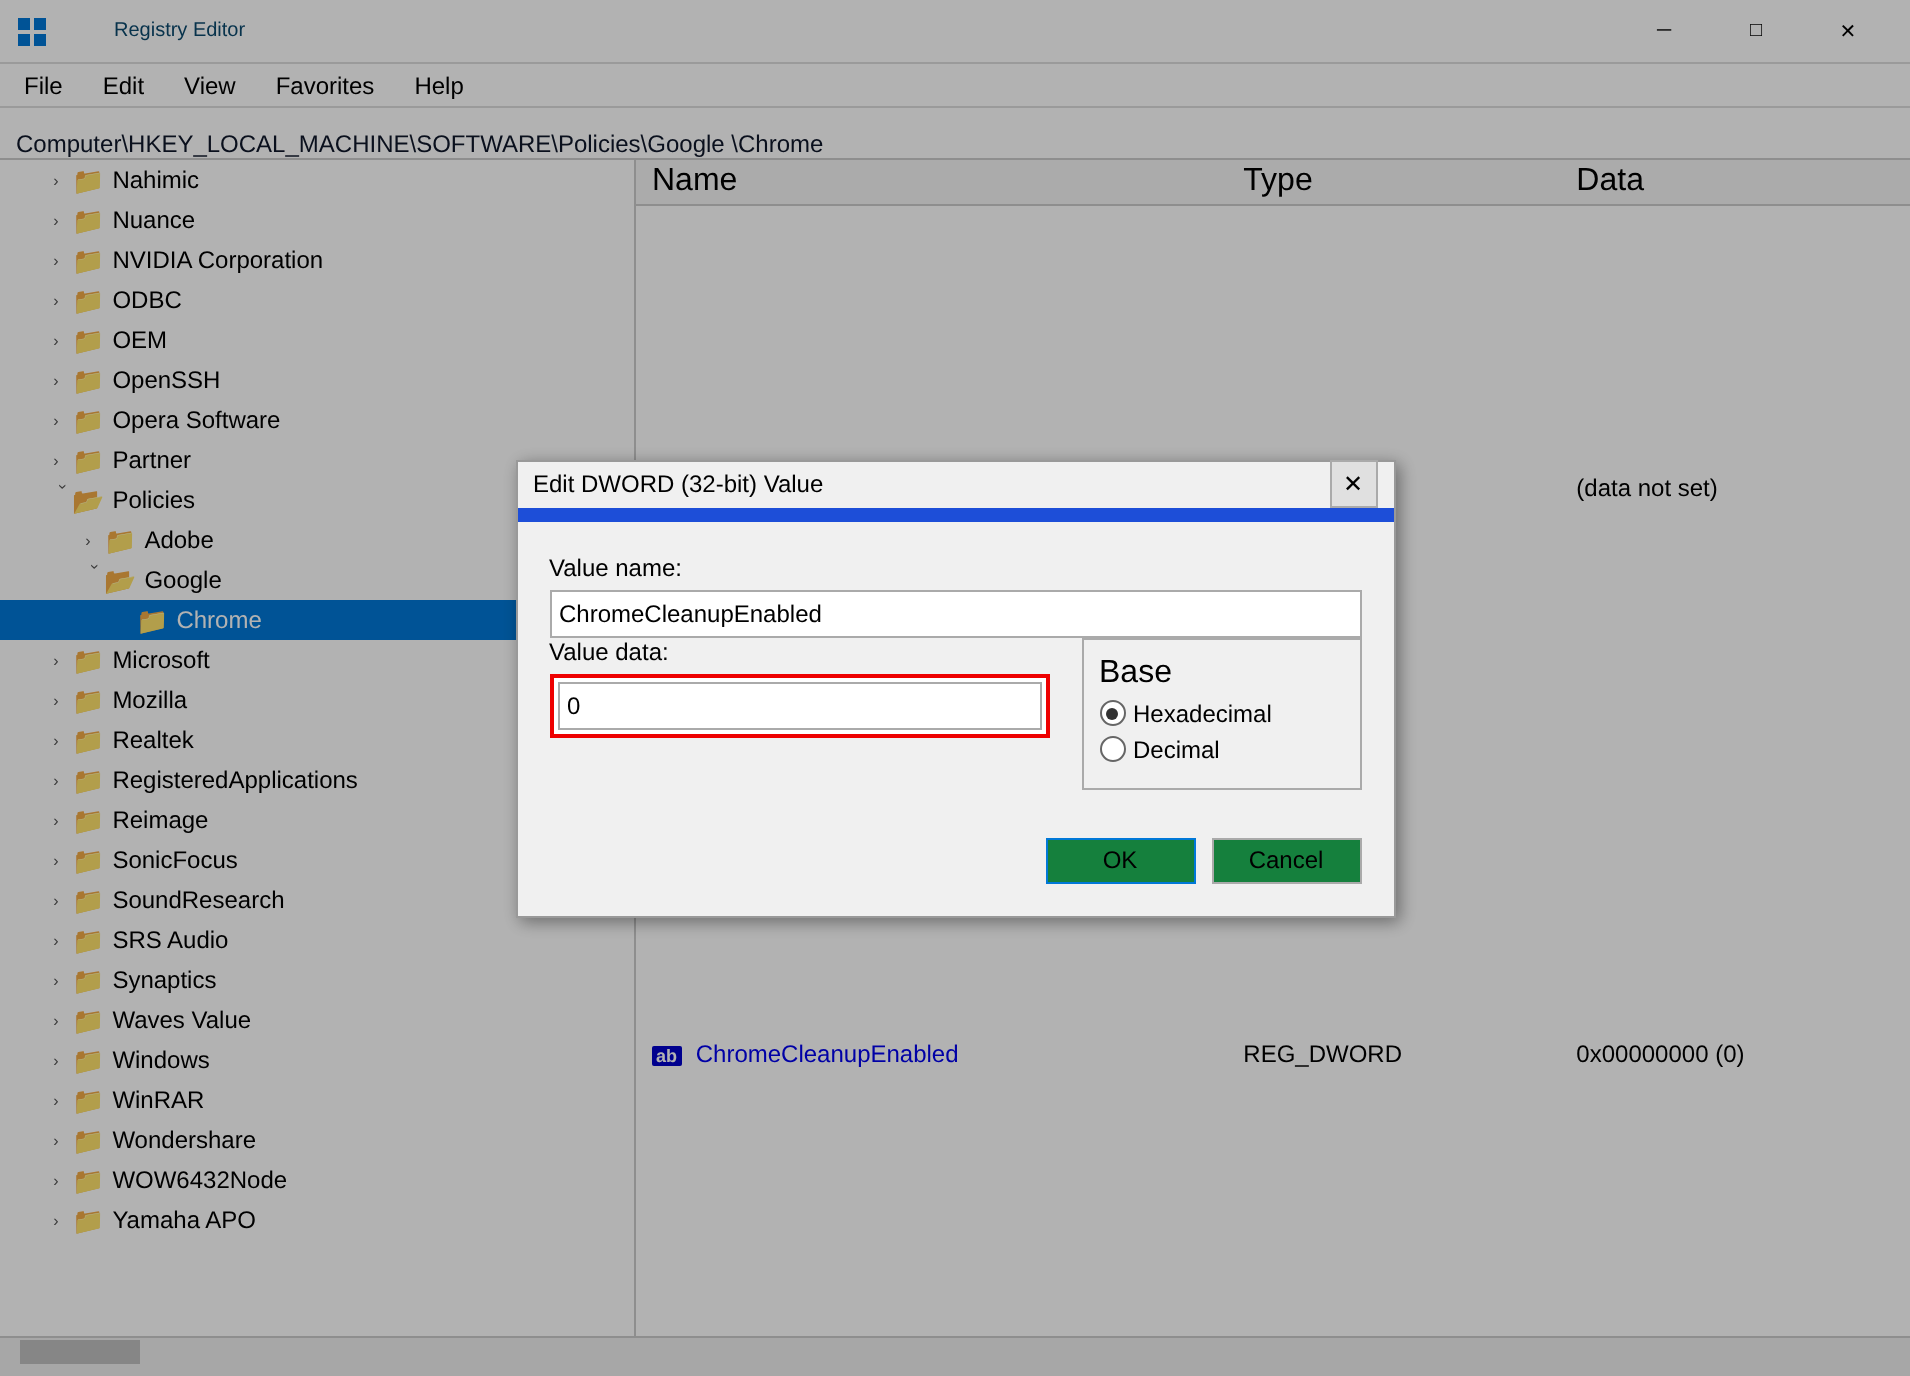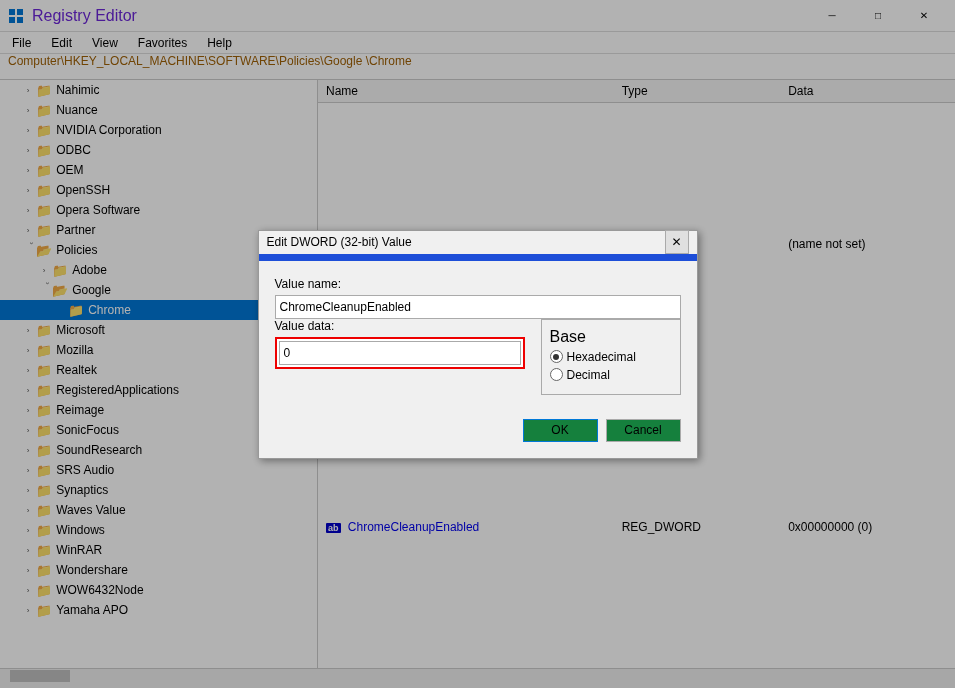--- a/index.html
+++ b/index.html
@@ -9,21 +9,21 @@
     .title-bar {
       background: #fff;
       height: 32px;
       display: flex;
       align-items: center;
       padding: 0 8px;
       border-bottom: 1px solid #ddd;
       justify-content: space-between;
     }
     .title-bar-left { display: flex; align-items: center; gap: 8px; }
-    .title-bar-title { font-size: 16px; color: #6d28d9; }
+    .title-bar-title { font-size: 10px; color: #0c4a6e; margin-left: 25px; }
     .title-bar-controls { display: flex; gap: 0; }
     .title-btn {
       width: 46px; height: 32px; border: none; background: transparent;
       cursor: pointer; font-size: 10px; display: flex; align-items: center; justify-content: center;
     }
 
     
     .menu-bar {
       background: #fff;
       height: 22px;
@@ -37,25 +37,25 @@
       padding: 2px 8px;
       cursor: pointer;
       font-size: 12px;
     }
 
     
     .address-bar {
       background: #fff;
       height: 26px;
       display: flex;
-      align-items: flex-start;
+      align-items: flex-end;
       padding: 0 8px;
       border-bottom: 1px solid #ccc;
       font-size: 12px;
-      color: #a16207;
+      color: #0f172a;
     }
 
     
     .main-content {
       display: flex;
       height: calc(688px - 32px - 22px - 26px - 20px);
       background: #fff;
     }
 
     
@@ -101,21 +101,21 @@
     .registry-table {
       width: 100%;
       border-collapse: collapse;
       flex: 1;
     }
     .registry-table th {
       text-align: left;
       padding: 2px 8px;
       border-bottom: 1px solid #ccc;
       font-weight: normal;
-      font-size: 12px;
+      font-size: 16px;
       background: #f5f5f5;
       height: 22px;
     }
     .registry-table td {
       padding: 2px 8px;
       height: 20px;
       font-size: 12px;
       vertical-align: middle;
     }
     .reg-name-blue { color: #0000ee; }
@@ -421,21 +421,21 @@
           <th>Data</th>
         </tr>
       </thead>
       <tbody>
         <tr>
           <td>
             <span class="reg-icon-ab">ab</span>
             <span class="reg-name-blue">(Default)</span>
           </td>
           <td>REG_SZ</td>
-          <td>(name not set)</td>
+          <td>(data not set)</td>
         </tr>
         <tr>
           <td>
             <span class="reg-icon-dword">ab</span>
             <span class="reg-name-blue">ChromeCleanupEnabled</span>
           </td>
           <td>REG_DWORD</td>
           <td>0x00000000 (0)</td>
         </tr>
       </tbody>

